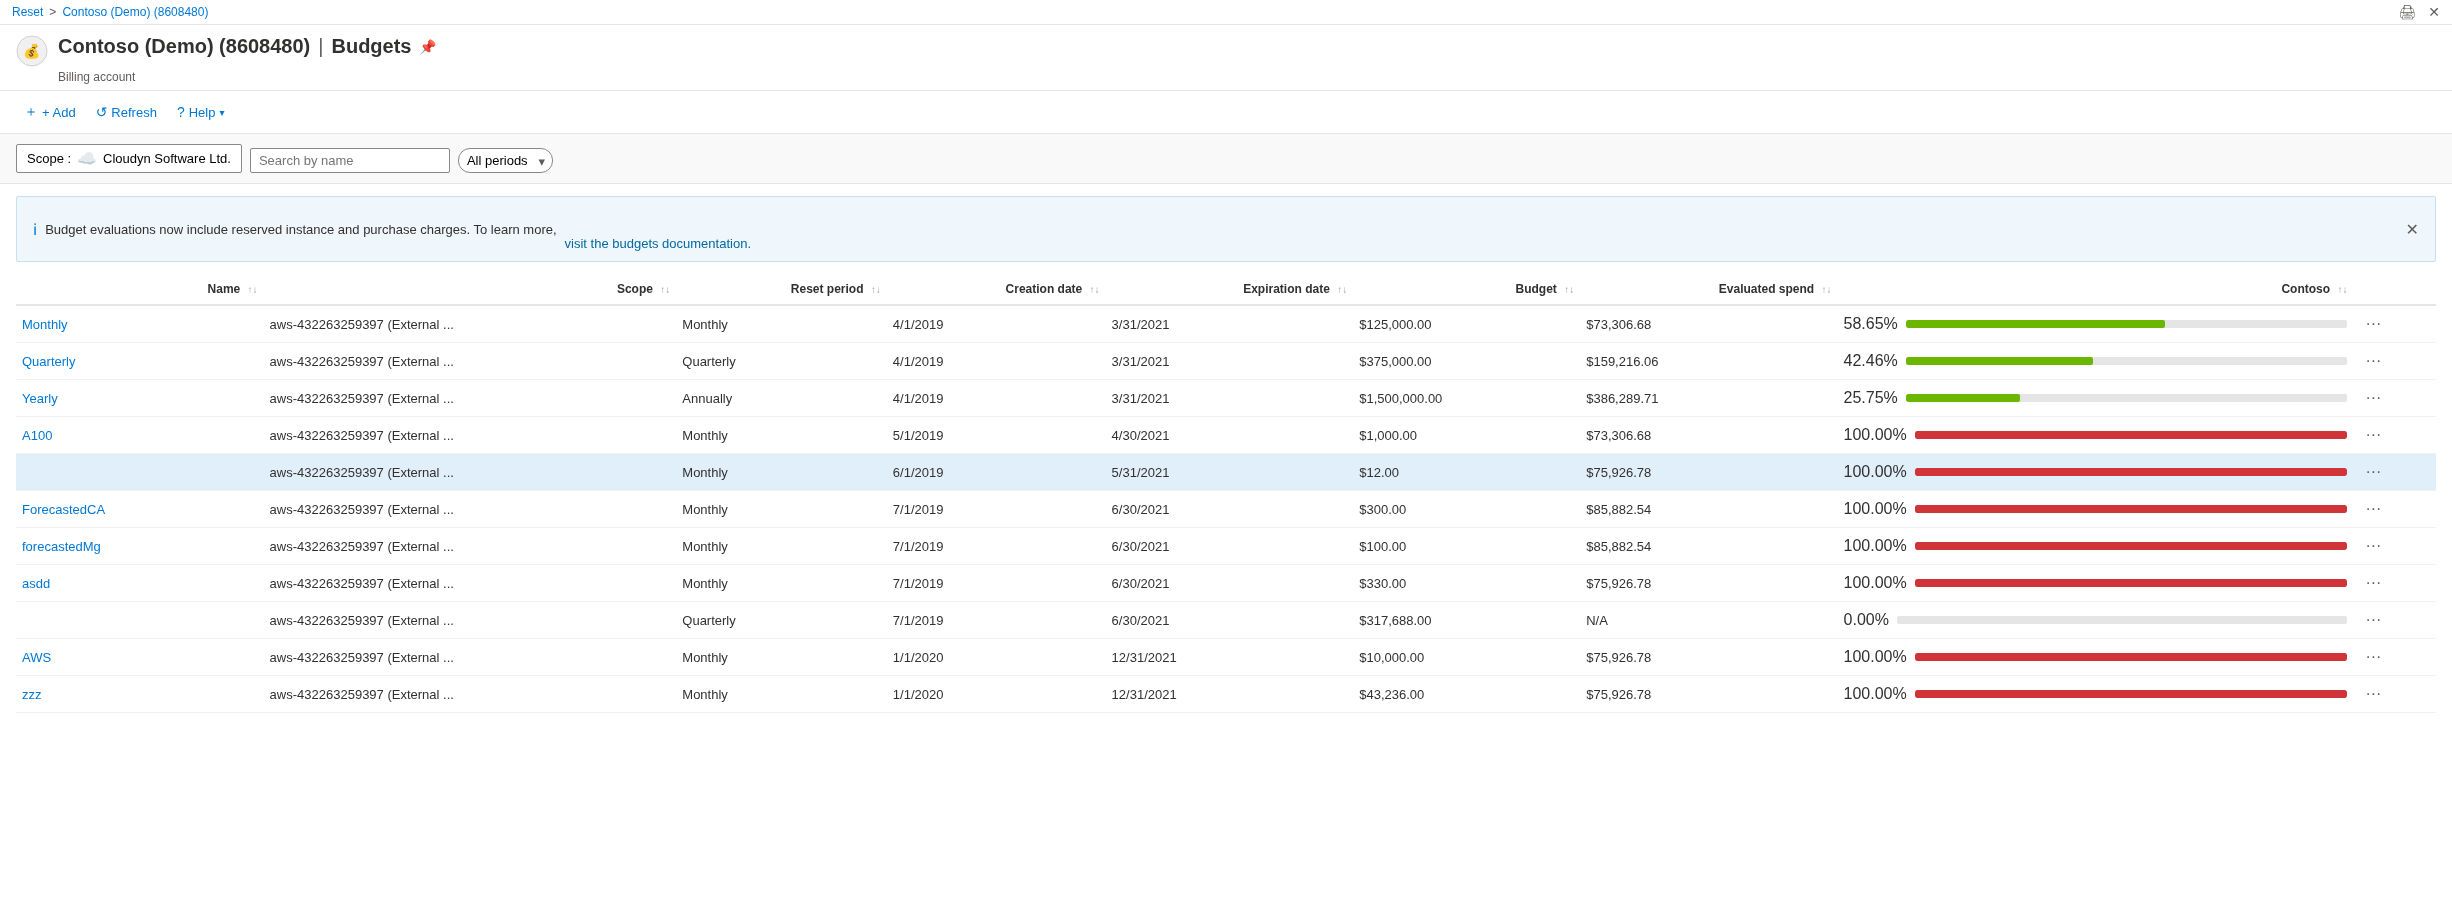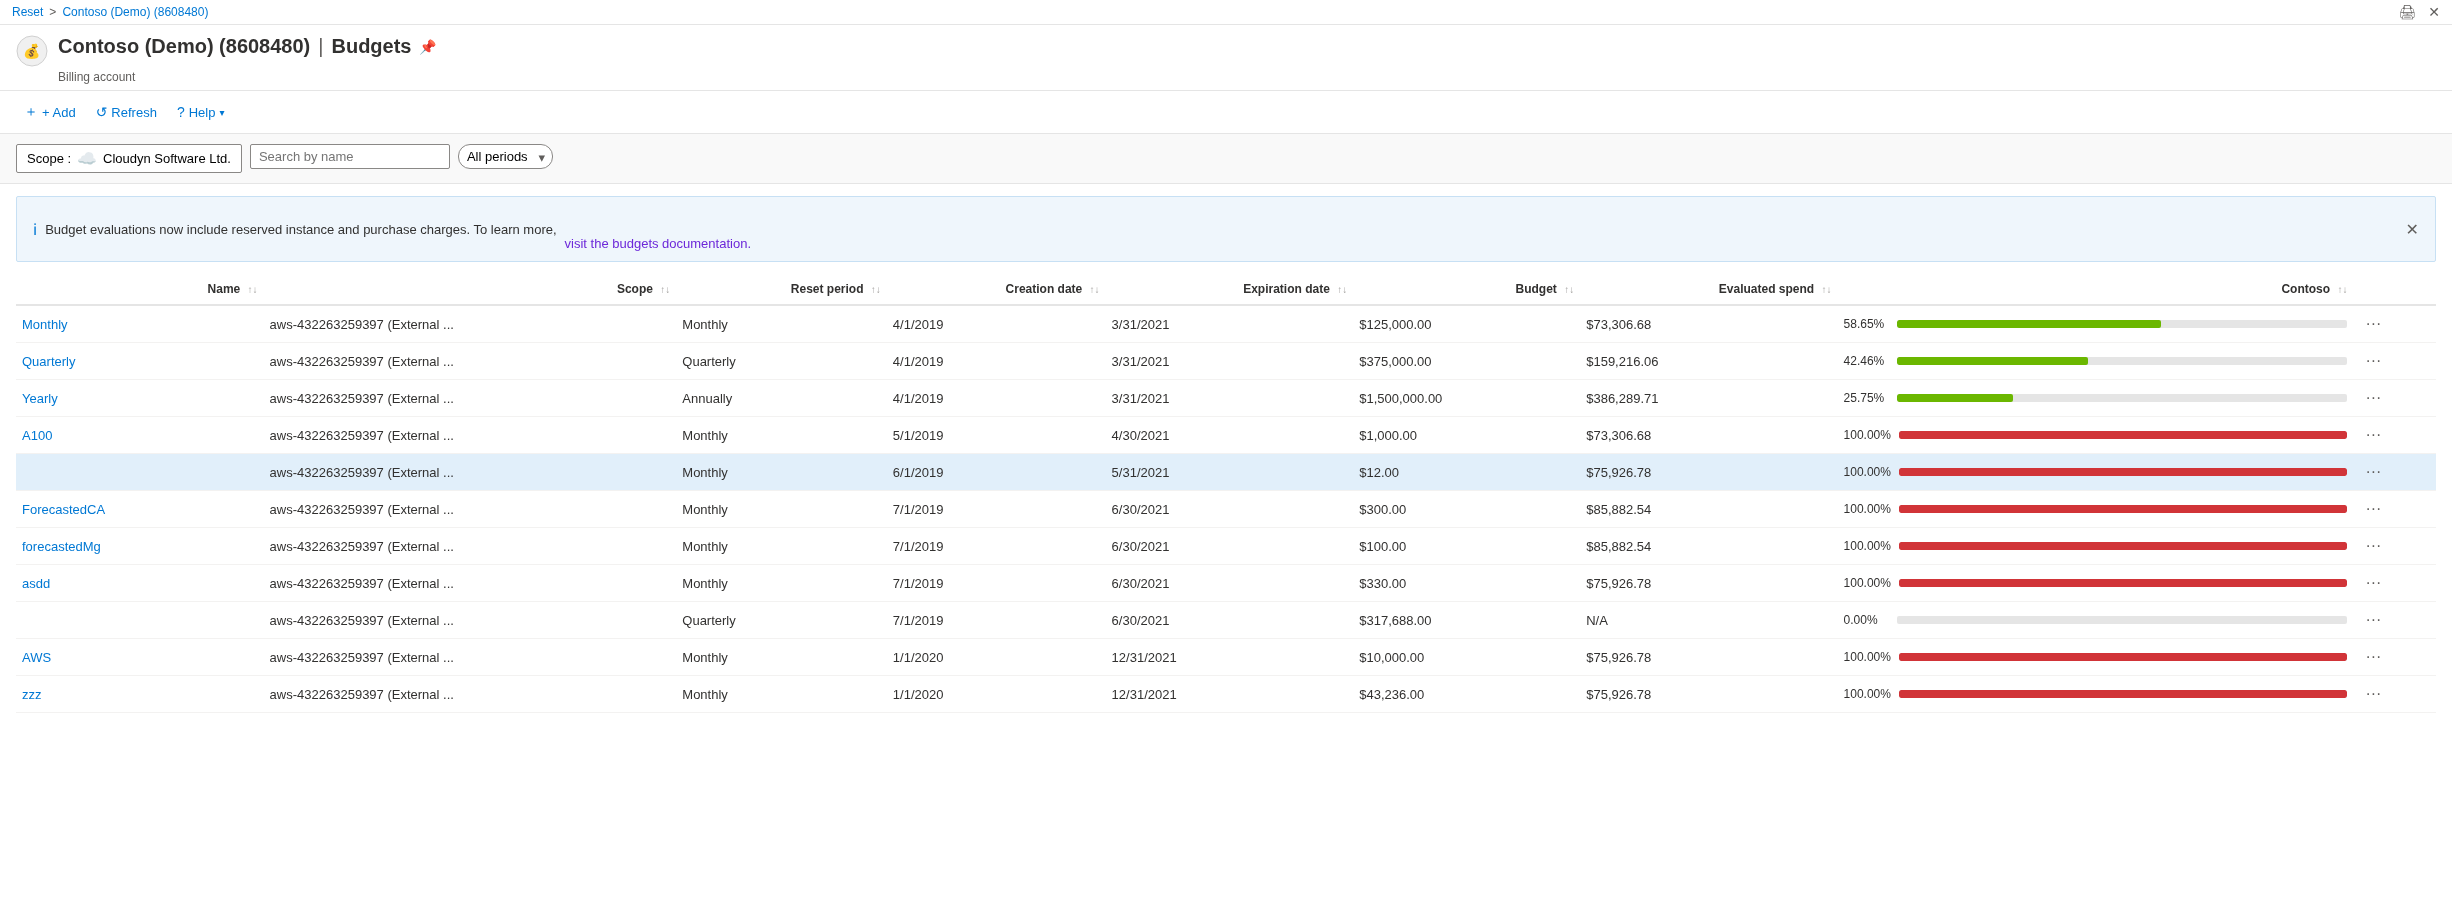--- a/index.html
+++ b/index.html
@@ -16,44 +16,44 @@
     .page-icon { width: 32px; height: 32px; margin-right: 10px; }
     .page-title-block { flex: 1; }
     .page-title { font-size: 20px; font-weight: 600; color: #323130; display: flex; align-items: center; gap: 8px; }
     .page-subtitle { font-size: 12px; color: #605e5c; margin-top: 12px; }
     .pin-icon { color: #605e5c; font-size: 14px; cursor: pointer; }
 
     .toolbar { display: flex; align-items: center; gap: 4px; padding: 8px 16px; border-bottom: 1px solid #e5e5e5; }
     .toolbar-btn { display: flex; align-items: center; gap: 4px; background: none; border: none; cursor: pointer; color: #0078d4; font-size: 13px; padding: 4px 8px; border-radius: 2px; }
     .toolbar-btn .icon { font-size: 14px; }
 
-    .filter-bar { display: flex; align-items: flex-start; gap: 8px; padding: 10px 16px; background: #f9f9f9; border-bottom: 1px solid #e5e5e5; }
+    .filter-bar { display: flex; align-items: flex-end; gap: 8px; padding: 10px 16px; background: #f9f9f9; border-bottom: 1px solid #e5e5e5; }
     .scope-btn { display: flex; align-items: center; gap: 6px; border: 1px solid #8a8886; border-radius: 2px; padding: 4px 10px; background: #fff; cursor: pointer; font-size: 13px; }
     .search-input { border: 1px solid #8a8886; border-radius: 2px; padding: 4px 8px; font-size: 13px; width: 200px; color: #a19f9d; }
     .period-select { border: 1px solid #8a8886; border-radius: 12px; padding: 4px 24px 4px 8px; font-size: 13px; background: #fff; cursor: pointer; appearance: none; position: relative; }
     .period-wrapper { position: relative; }
     .period-wrapper::after { content: '▾'; position: absolute; right: 8px; top: 50%; transform: translateY(-50%); pointer-events: none; color: #605e5c; }
 
     .info-banner { display: flex; align-items: center; justify-content: space-between; padding: 10px 16px; background: #eff6fc; border: 1px solid #c7e0f4; margin: 12px 16px; border-radius: 2px; }
     .info-banner-left { display: flex; align-items: center; gap: 8px; font-size: 13px; color: #323130; }
     .info-icon { color: #0078d4; font-size: 16px; }
-    .info-link { color: #6d28d9; text-decoration: none; margin-top: 29px; }
+    .info-link { color: #0369a1; text-decoration: none; margin-top: 29px; }
     .close-btn { background: none; border: none; cursor: pointer; color: #605e5c; font-size: 16px; }
 
     .table-container { padding: 0 16px; }
     table { width: 100%; border-collapse: collapse; }
     thead tr { border-bottom: 2px solid #e5e5e5; }
     th { padding: 8px 6px; text-align: right; font-weight: 600; font-size: 12px; color: #323130; white-space: nowrap; user-select: none; }
     th .sort-icon { color: #a19f9d; font-size: 10px; margin-left: 4px; cursor: pointer; }
     td { padding: 7px 6px; font-size: 13px; color: #323130; border-bottom: 1px solid #f3f2f1; white-space: nowrap; }
     tr.selected-row td { background: #e1effa; }
     .link-text { color: #0078d4; text-decoration: none; cursor: pointer; }
 
     .progress-cell { display: flex; align-items: center; gap: 8px; min-width: 220px; }
-    .progress-pct { font-size: 12px; color: #323130; min-width: 45px; }
+    .progress-pct { font-size: 16px; color: #323130; min-width: 45px; }
     .progress-bar-container { flex: 1; height: 8px; background: #e5e5e5; border-radius: 2px; overflow: hidden; position: relative; }
     .progress-bar-fill { height: 100%; border-radius: 2px; }
 
     .more-btn { background: none; border: none; cursor: pointer; color: #605e5c; font-size: 16px; padding: 2px 6px; }
 
     .col-name { min-width: 120px; }
     .col-scope { min-width: 200px; margin-left: 6px; }
     .col-reset { min-width: 80px; }
     .col-creation { min-width: 90px; }
     .col-expiration { min-width: 120px; }

